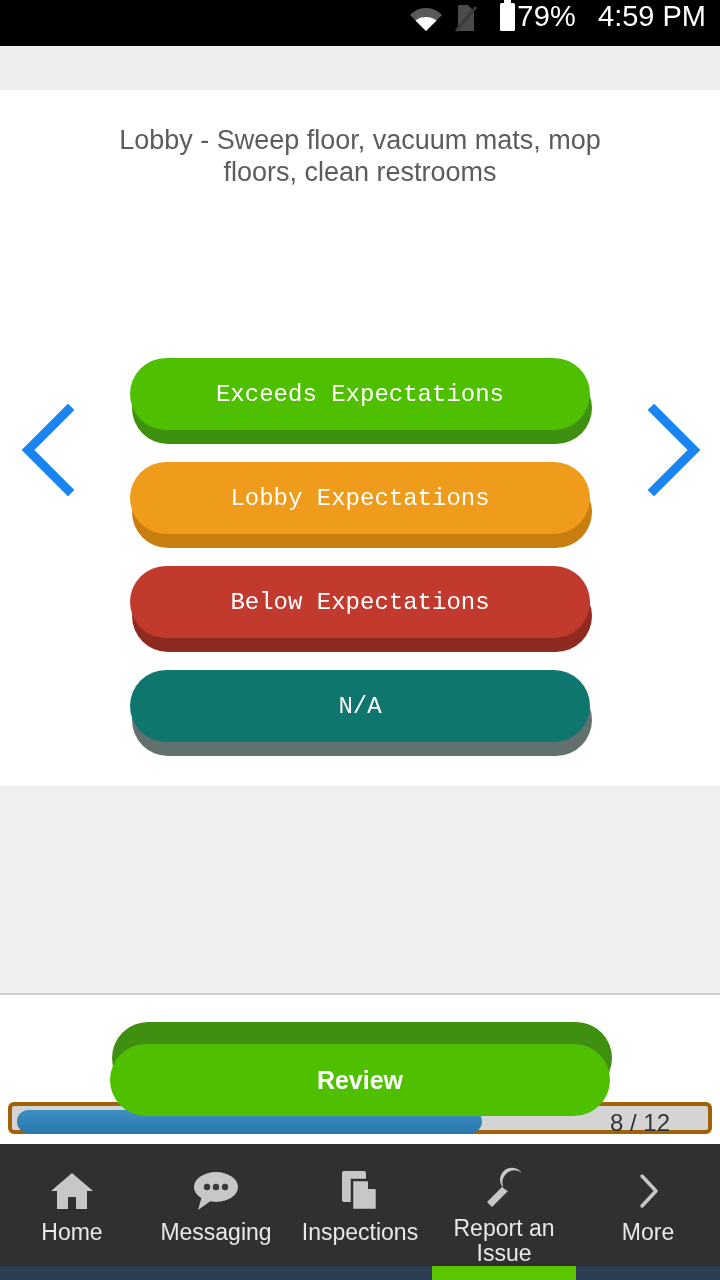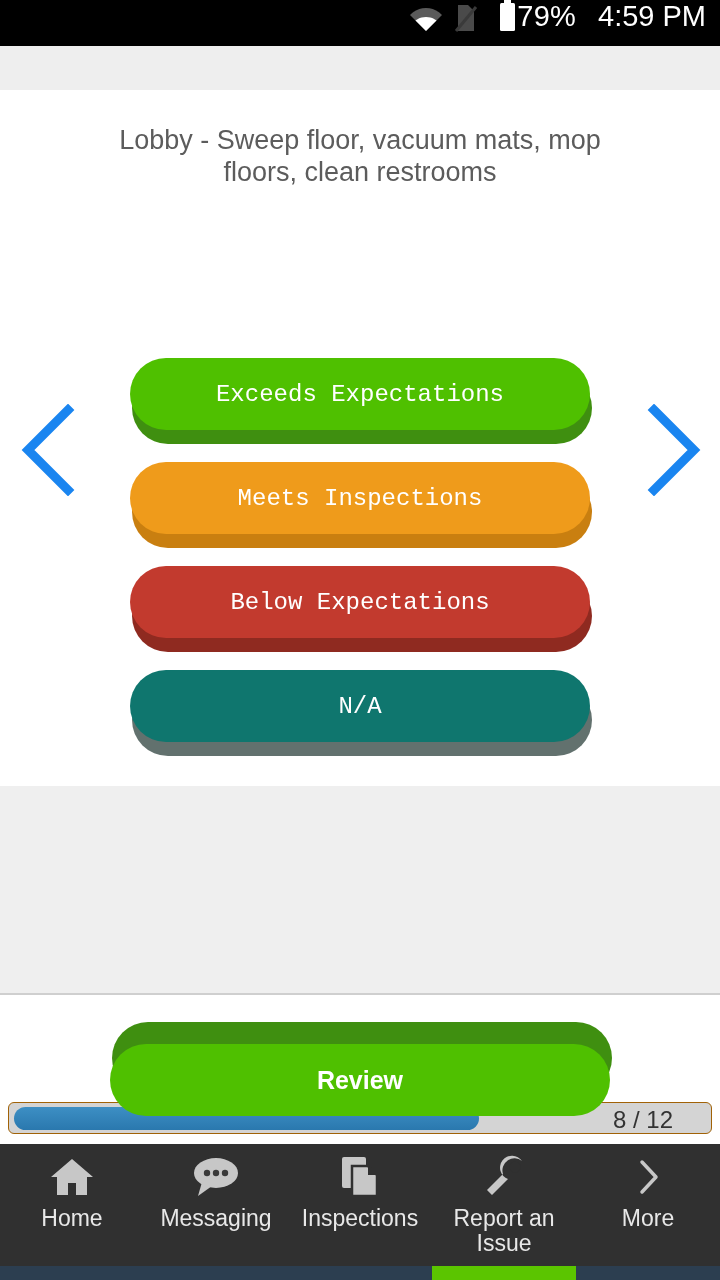--- a/index.html
+++ b/index.html
@@ -121,21 +121,21 @@
     display:flex; align-items:center; justify-content:center;
     color:#ffffff; font-size:25px; font-weight:bold;
     z-index:2; cursor:pointer;margin-top:36px;
   }
 
   
   .progress-wrap {
     position:absolute; left:8px; top:1102px;
     width:704px; height:32px;
     background:#d4d4d4;
-    border:1px solid #a16207;
+    border:4px solid #a16207;
     border-radius:6px;
     display:flex; align-items:center;text-decoration:underline;
   }
   .progress-fill {
     position:absolute; left:5px; top:4px;
     height:23px;
     background:linear-gradient(#3d8fc4,#2a78ae);
     border-radius:12px;
   }
   .progress-label {
@@ -148,21 +148,21 @@
   .bottomnav {
     position:absolute; left:0; top:1144px;
     width:720px; height:122px;
     background:#303030;
     display:flex;
   }
   .nav-item {
     flex:1;
     display:flex; flex-direction:column;
     align-items:center; justify-content:flex-start;
-    padding-top:8px;
+    padding-top:22px;
     cursor:pointer;
   }
   .nav-icon {
     height:50px; display:flex; align-items:center; justify-content:center;
   }
   .nav-icon svg { display:block; }
   .nav-label {
     margin-top:4px;
     font-size:23px; color:#e8e8e8;
     text-align:center; line-height:25px;
@@ -231,21 +231,21 @@
     </span>
   </div>
 
   <div class="options">
     <div class="opt opt-green">
       <div class="edge"></div>
       <div class="face">Exceeds Expectations</div>
     </div>
     <div class="opt opt-orange">
       <div class="edge"></div>
-      <div class="face">Meets Inspections</div>
+      <div class="face">Lobby Expectations</div>
     </div>
     <div class="opt opt-red">
       <div class="edge"></div>
       <div class="face">Below Expectations</div>
     </div>
     <div class="opt opt-gray">
       <div class="edge"></div>
       <div class="face">N/A</div>
     </div>
   </div>

